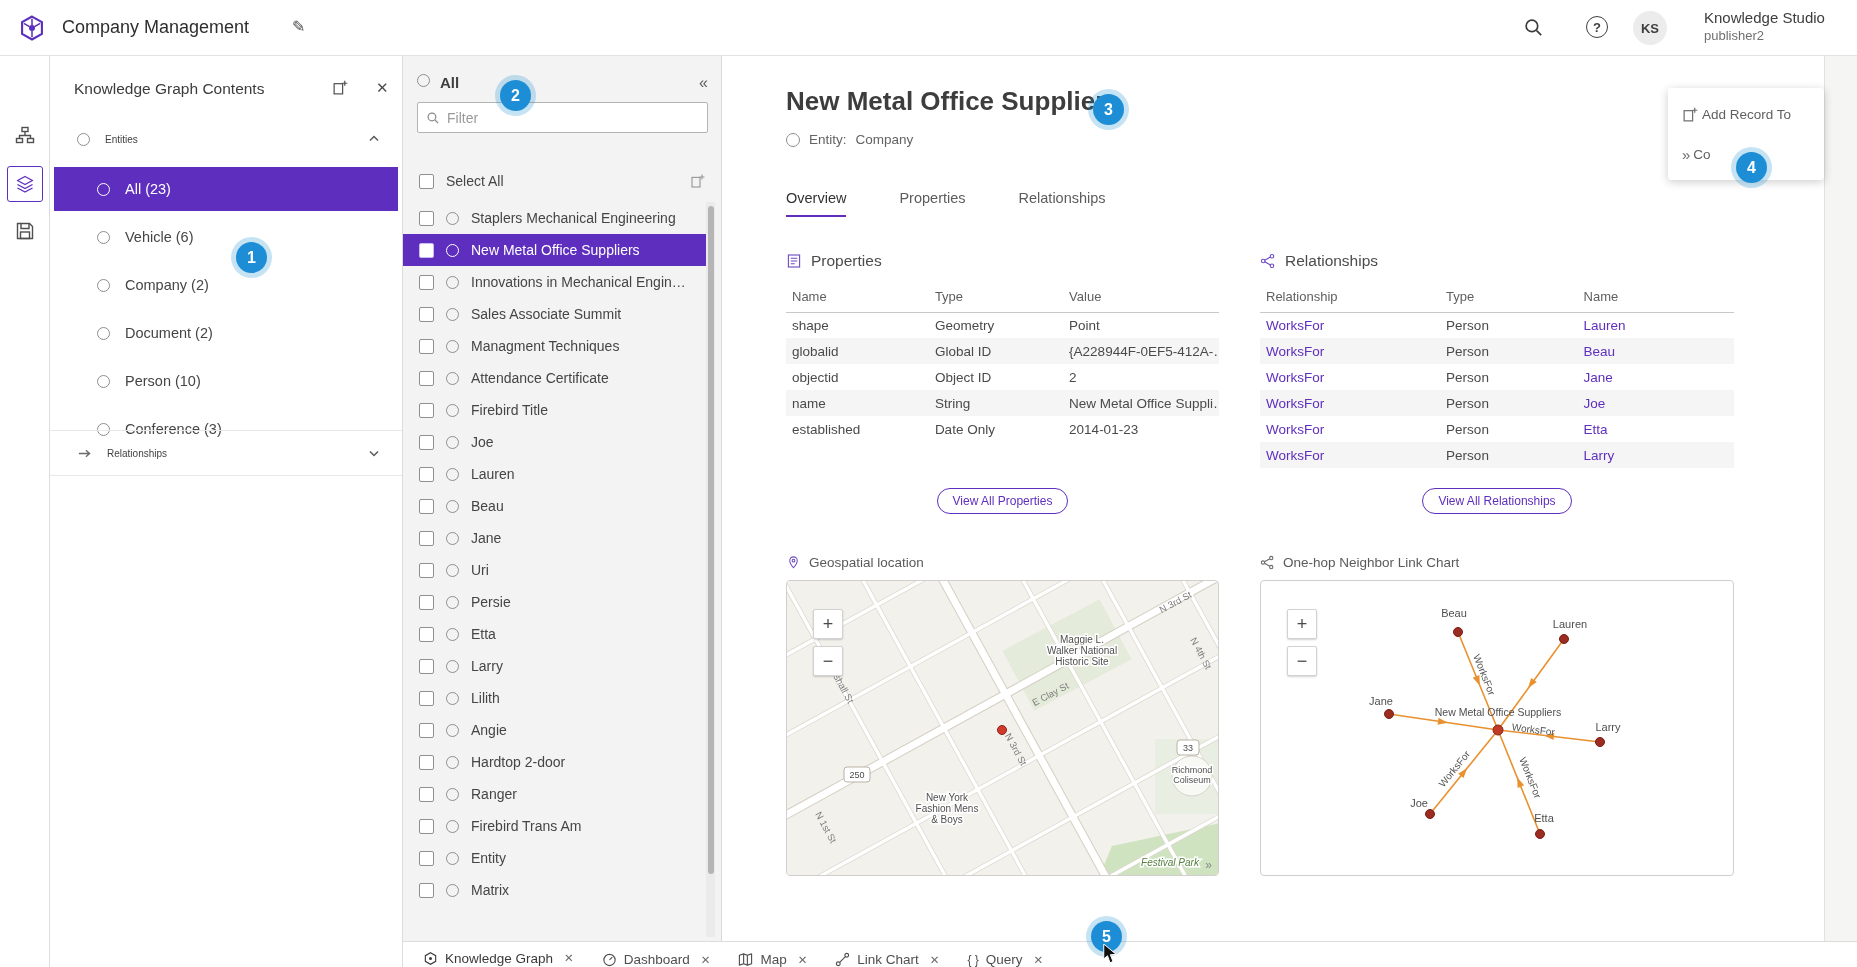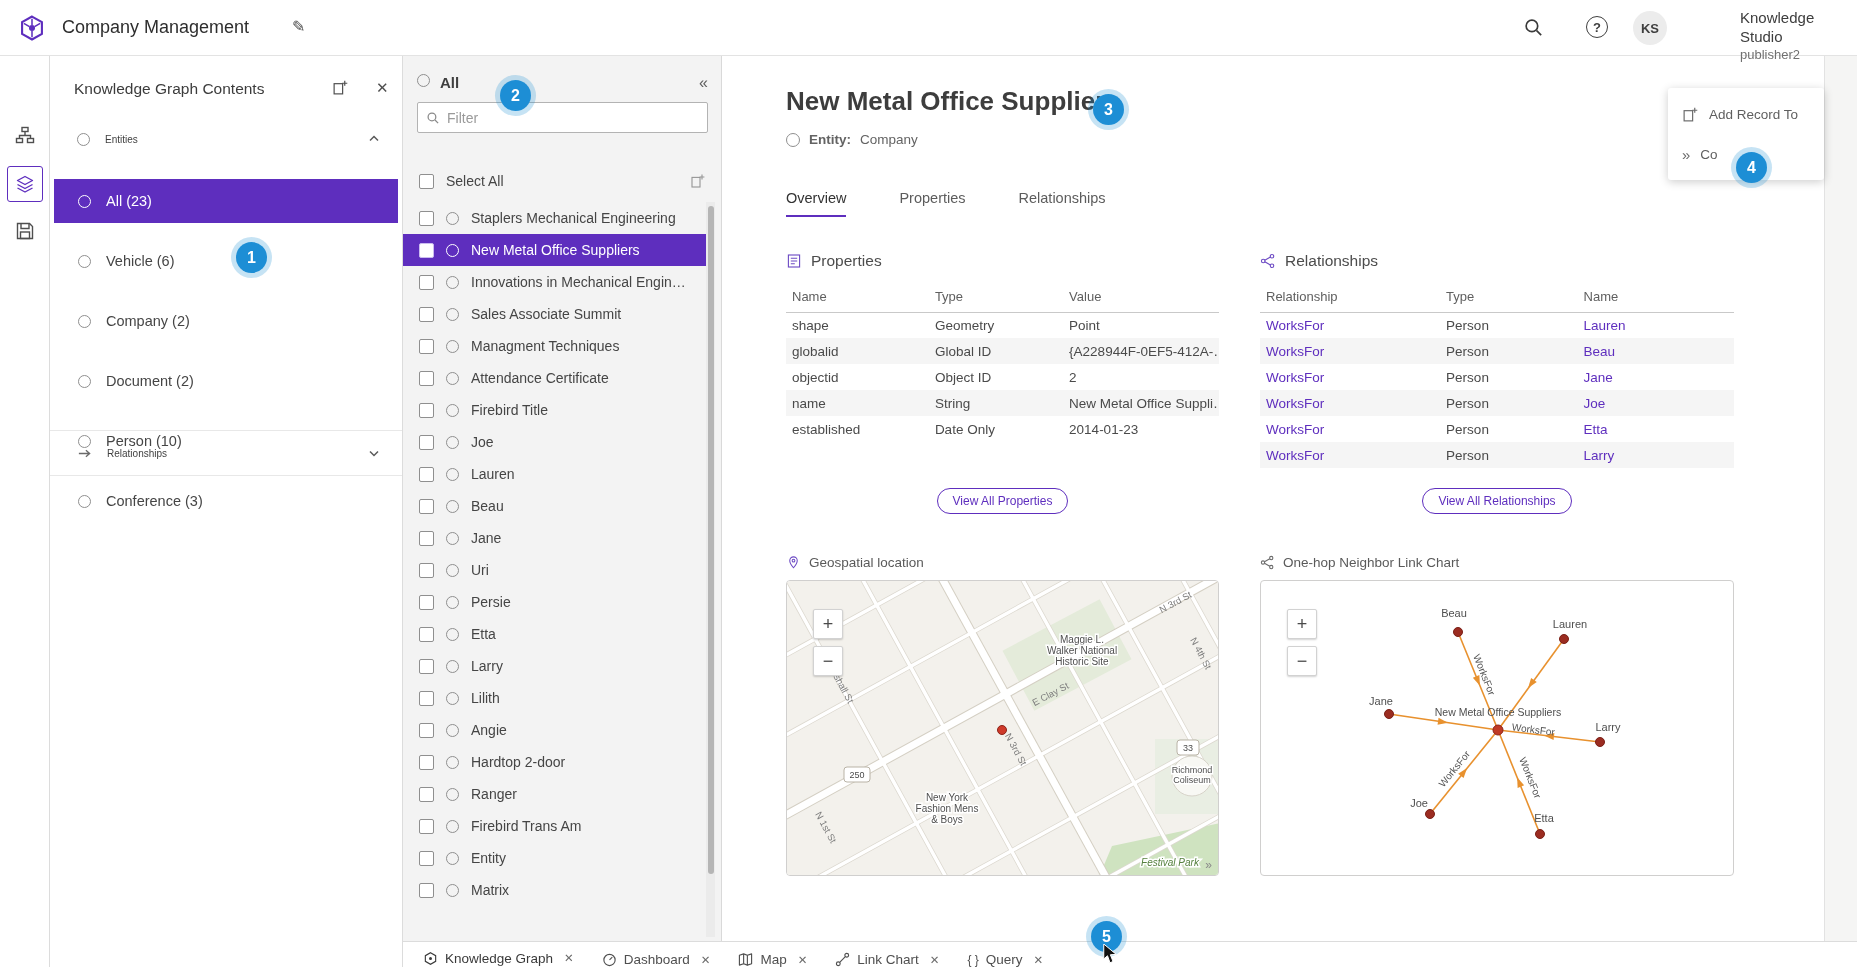--- a/index.html
+++ b/index.html
@@ -8,38 +8,38 @@
   svg{display:block}
 
   
   #hdr{position:absolute;left:0;top:0;width:1857px;height:56px;background:#fff;border-bottom:1px solid #e3e3e3;z-index:10}
   #logo{position:absolute;left:18px;top:14px}
   #app-title{position:absolute;left:62px;top:17px;font-size:18px;color:#2e2e2e}
   #edit-ic{position:absolute;left:292px;top:17px;font-size:16px;color:#4a4a4a}
   #hdr-search{position:absolute;left:1523px;top:17px;color:#3a3a3a}
   #hdr-help{position:absolute;left:1586px;top:16px;width:22px;height:22px;border:1.6px solid #3f3f3f;border-radius:50%;color:#3f3f3f;font-size:13px;font-weight:700;display:flex;align-items:center;justify-content:center}
   #hdr-avatar{position:absolute;left:1633px;top:11px;width:34px;height:34px;border-radius:50%;background:#ececec;color:#3f3f3f;font-size:13px;font-weight:700;display:flex;align-items:center;justify-content:center}
-  #hdr-user{position:absolute;left:1740px;top:9px;line-height:1.25}
+  #hdr-user{position:absolute;left:1704px;top:9px;line-height:1.25}
   #hdr-user .l1{font-size:15px;color:#3d3d3d}
   #hdr-user .l2{font-size:13px;color:#707070}
 
   
   #rail{position:absolute;left:0;top:56px;width:50px;height:911px;background:#fff;border-right:1px solid #dcdcdc}
   .rail-ic{position:absolute;left:15px;color:#4f4f4f}
   #rail-sel{position:absolute;left:7px;top:110px;width:36px;height:36px;border:1px solid #5e2ebe;border-radius:3px;color:#5e2ebe;display:flex;align-items:center;justify-content:center}
 
   
   #contents{position:absolute;left:50px;top:56px;width:353px;height:911px;background:#fff;border-right:1px solid #dcdcdc}
   #contents-hd{position:absolute;left:0;top:20px;width:100%;height:30px}
   #contents-title{position:absolute;left:24px;top:4px;font-size:15.5px;color:#3c3c3c}
   #contents-add{position:absolute;left:282px;top:3px;color:#4f4f4f}
   #contents-close{position:absolute;left:326px;top:3px;font-size:15px;color:#4f4f4f}
   .sec-row{position:absolute;left:0;width:100%;display:flex;align-items:center;font-size:10px;color:#3f3f3f}
   .ring{width:13px;height:13px;border:1.5px solid #8f8f8f;border-radius:50%;flex:none;display:inline-block}
-  .c-item{display:flex;align-items:center;height:44px;padding-left:24px;gap:15px;font-size:14.5px;color:#454545;margin:16px 4px}
+  .c-item{display:flex;align-items:center;height:44px;padding-left:43px;gap:15px;font-size:14.5px;color:#454545;margin:4px 4px}
   .c-item.sel{background:#5e2ebe;color:#fff}
   .c-item.sel .ring{border-color:#fff}
   .chev{margin-left:auto;margin-right:22px;color:#5a5a5a}
 
   
   #listpanel{position:absolute;left:403px;top:56px;width:319px;height:885px;background:#f3f3f3;border-right:1px solid #d9d9d9}
   #scope-row{position:absolute;left:14px;top:18px;width:291px;height:28px;display:flex;align-items:flex-start;gap:10px}
   #scope-label{font-size:15px;font-weight:700;color:#3f3f3f}
   #scope-collapse{margin-left:auto;font-size:16px;color:#5f5f5f}
   #filterbox{position:absolute;left:14px;top:46px;width:291px;height:31px;background:#fff;border:1px solid #b3b3b3;border-radius:2px;display:flex;align-items:center;padding:0 8px;gap:7px}
@@ -54,21 +54,21 @@
   .l-item.sel{background:#5e2ebe;color:#fff}
   .l-item.sel .ring{border-color:#fff}
   .l-item.sel .cb{border-color:#cbbcf0}
   #l-track{position:absolute;left:303px;top:146px;width:9px;height:735px;background:#ebebeb}
   #l-thumb{position:absolute;left:304.5px;top:150px;width:6px;height:668px;background:#b5b5b5;border-radius:3px}
 
   
   #main{position:absolute;left:722px;top:56px;width:1102px;height:885px;background:#fff}
   #rec-title{position:absolute;left:64px;top:30px;font-size:26px;font-weight:600;color:#3d3d3d}
   #entity-row{position:absolute;left:64px;top:76px;display:flex;align-items:center;gap:9px;font-size:13.5px;color:#636363}
-  #entity-row .b{font-weight:700}
+  #entity-row .b{font-weight:400}
   #tabs{position:absolute;left:64px;top:134px;display:flex;gap:53px;font-size:14.5px;color:#5c5c5c}
   #tabs .tab{padding-bottom:9px}
   #tabs .tab.active{color:#333;border-bottom:2px solid #5e2ebe}
   .sec-hd{position:absolute;top:196px;display:flex;align-items:center;gap:9px;font-size:15.5px;color:#4c4c4c}
   .sec-hd .ic{color:#6d4bc4}
   .dtable{position:absolute;top:226px;border-collapse:collapse;font-size:13.5px;color:#4a4a4a;table-layout:fixed}
   .dtable th{text-align:left;font-weight:400;color:#5f5f5f;height:30px;border-bottom:1px solid #c9c9c9;padding:0 6px;font-size:13px}
   .dtable td{height:26px;padding:4px 6px;overflow:hidden;white-space:nowrap}
   .dtable tbody tr:nth-child(even){background:#f5f5f5}
   .plink{color:#5e2ebe}
@@ -84,21 +84,21 @@
   #rstrip{position:absolute;left:1824px;top:56px;width:33px;height:885px;background:#f5f5f4;border-left:1px solid #e2e2e2}
 
   
   #bbar{position:absolute;left:403px;top:941px;width:1454px;height:36px;background:#fff;border-top:1px solid #dcdcdc;display:flex;align-items:stretch;padding-left:6px}
   .btab{display:flex;align-items:center;gap:7px;padding:0 14px;font-size:13.5px;color:#4f4f4f}
   .btab .tabx{font-size:11.5px;color:#6a6a6a;margin-left:4px}
   .btab.active{color:#3a3a3a;border-bottom:3px solid #5e2ebe}
 
   
   #ctxmenu{position:absolute;left:1668px;top:88px;width:156px;background:#fff;border-radius:3px;box-shadow:0 2px 10px rgba(0,0,0,.2);padding:6px 0;z-index:50}
-  .menu-item{display:flex;align-items:center;gap:10px;height:40px;padding:0 14px;font-size:13.5px;color:#5f5f5f}
+  .menu-item{display:flex;align-items:center;gap:3px;height:40px;padding:0 14px;font-size:13.5px;color:#5f5f5f}
   .menu-item .mi{color:#6b6b6b;font-size:15px}
 
   
   .badge{position:absolute;width:31px;height:31px;border-radius:50%;background:#1d8ed5;color:#fff;font-size:16px;font-weight:700;display:flex;align-items:center;justify-content:center;box-shadow:0 0 0 5px rgba(29,142,213,.25);z-index:60}
   #cursor{position:absolute;left:1102px;top:944px;z-index:70}
 </style>
 </head>
 <body>
 
 <div id="hdr">

